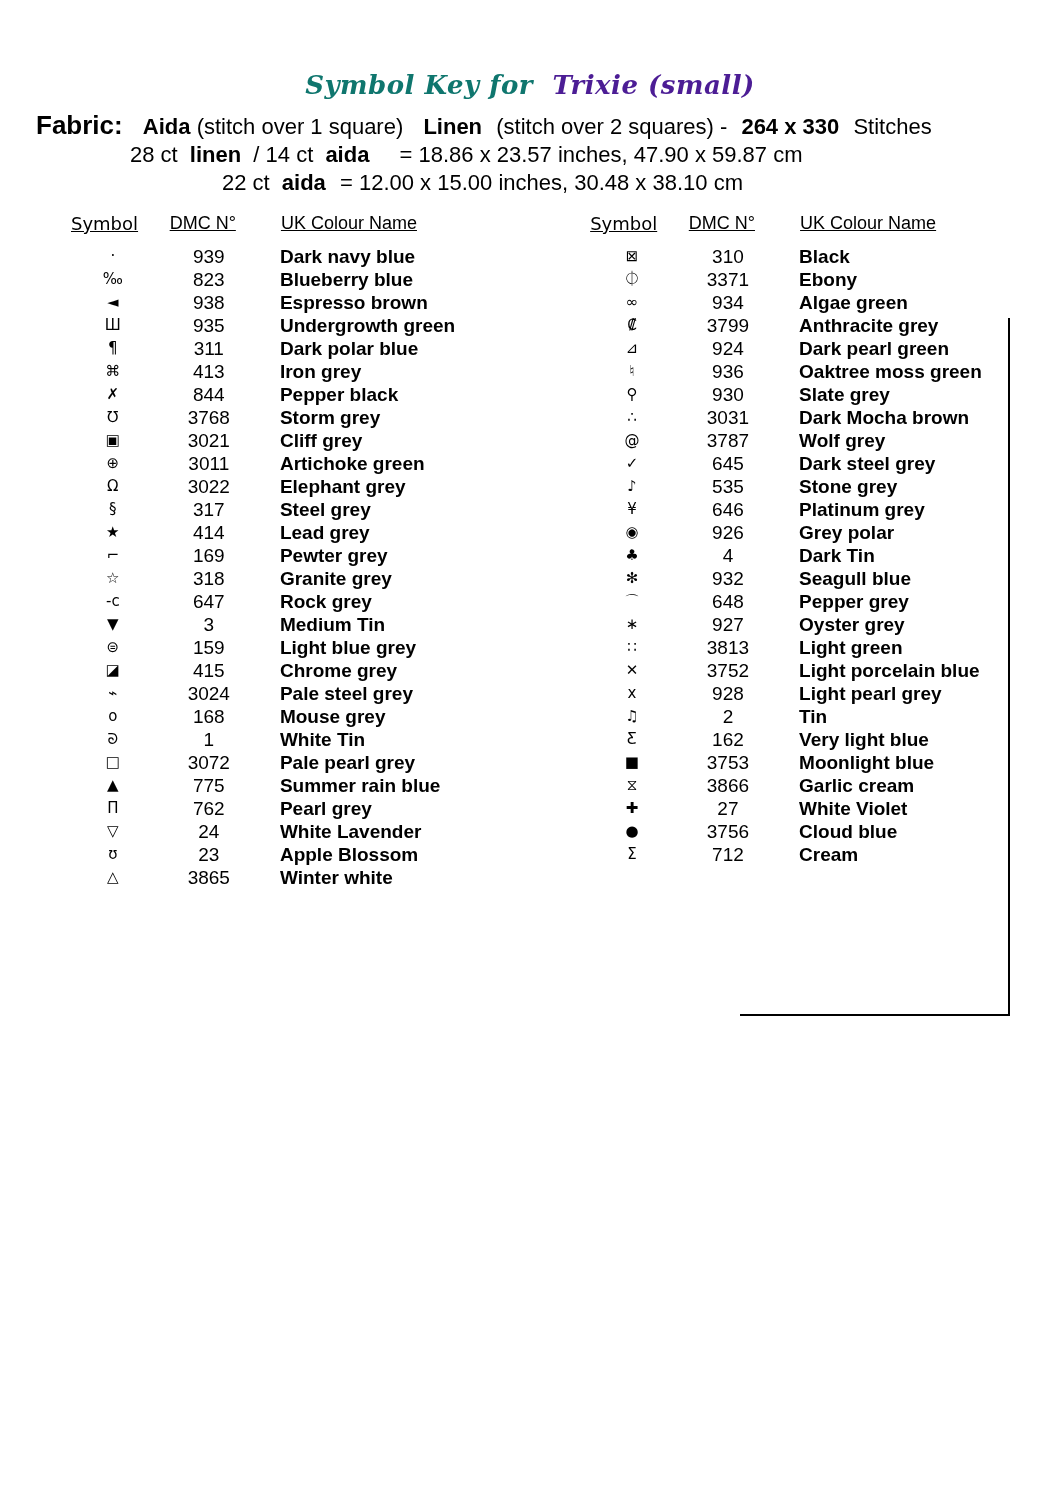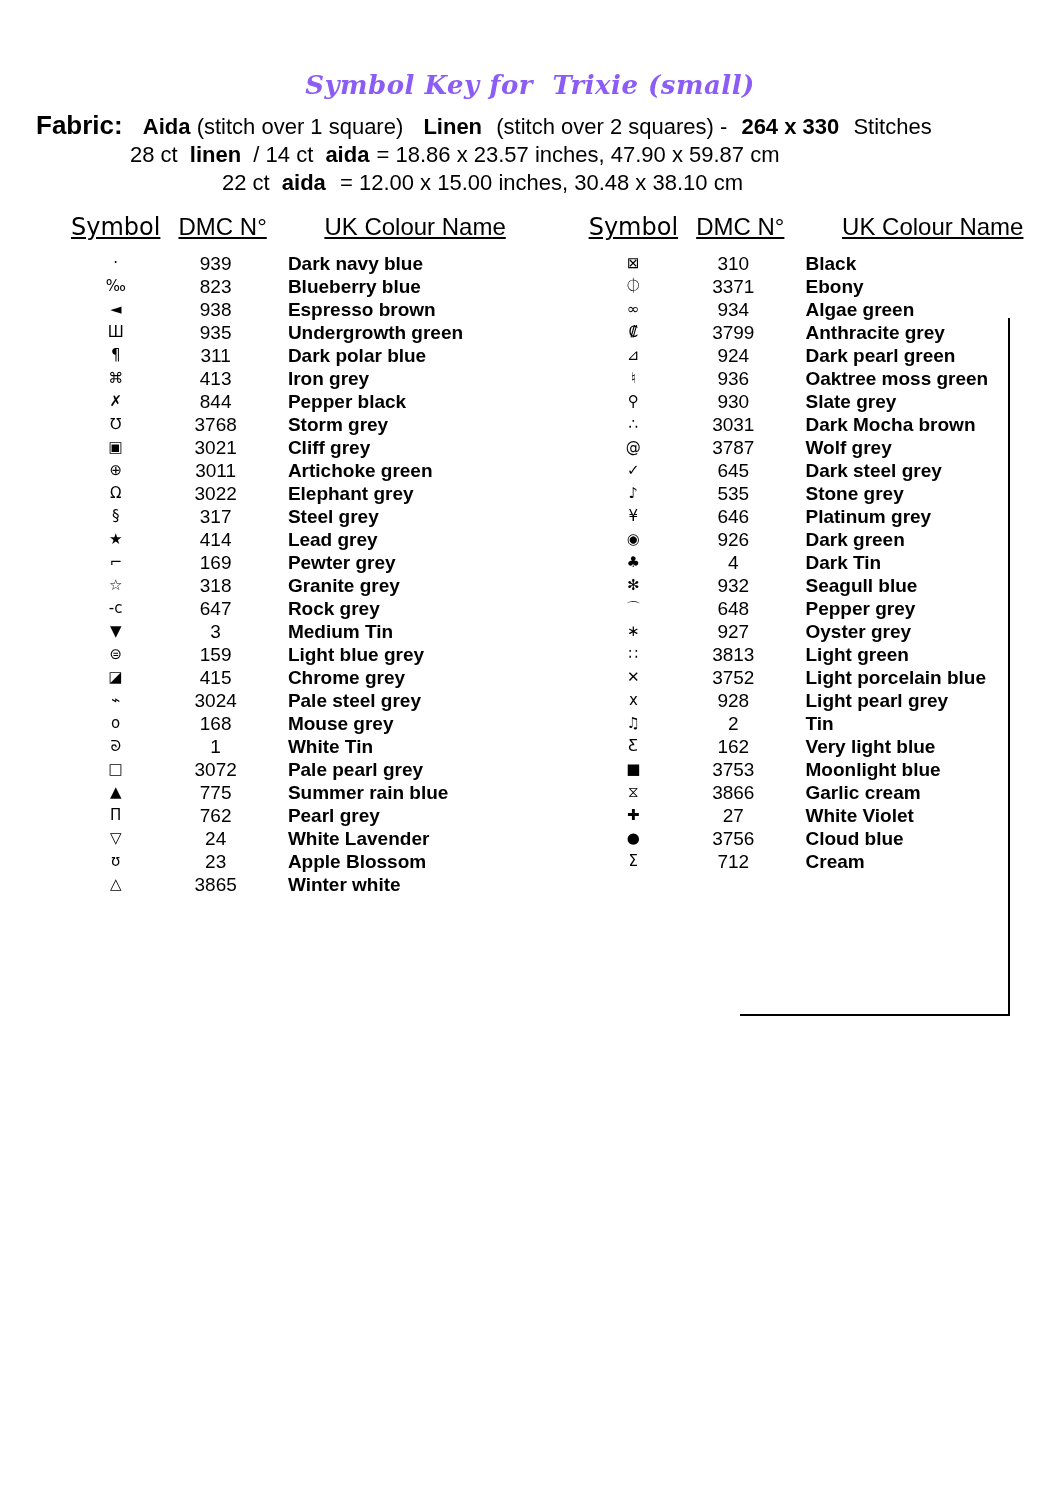--- a/index.html
+++ b/index.html
@@ -25,22 +25,22 @@
   
   .title-row {
     text-align: center;
     margin-top: 70px;
     font-family: "DejaVu Serif", serif;
     font-style: italic;
     font-weight: bold;
     font-size: 26px;
     letter-spacing: 0.5px;
   }
-  .title-black { color: #8b5cf6; }
-  .title-red { color: #8b5cf6; margin-left: 10px; }
+  .title-black { color: #0f766e; }
+  .title-red { color: #4c1d95; margin-left: 10px; }
 
   
   .specs {
     margin-top: 12px;
     font-size: 22px;
     line-height: 26px;
   }
   .spec-line {
     white-space: nowrap;
   }
@@ -61,23 +61,23 @@
     position: relative;
     margin-top: 16px;
     padding-left: 70px;
   }
   table.key {
     border-collapse: collapse;
     font-size: 19px;
   }
   table.key th {
     font-weight: normal;
-    font-size: 24px;
+    font-size: 18px;
     text-decoration: underline;
-    text-align: center;
+    text-align: left;
     padding-bottom: 12px;
     white-space: nowrap;
   }
   table.key td {
     padding: 0;
     height: 23px;
     vertical-align: top;
     white-space: nowrap;
   }
   .col-sym {
@@ -147,21 +147,21 @@
       <span style="margin-left:8px">Stitches</span>
     </div>
 
 
     <div class="spec-line l3">
       <span>28 ct</span>
       <span class="b" style="margin-left:6px">linen</span>
       <span style="margin-left:6px">/</span>
       <span style="">14 ct</span>
       <span class="b" style="margin-left:6px">aida</span>
-      <span style="margin-left:1px">= 18.86 x 23.57 inches, 47.90 x 59.87 cm</span>
+      <span style="margin-left:24px">= 18.86 x 23.57 inches, 47.90 x 59.87 cm</span>
     </div>
 
 
     <div class="spec-line l5">
       <span>22 ct</span>
       <span class="b" style="margin-left:6px">aida</span>
       <span style="margin-left:8px">= 12.00 x 15.00 inches, 30.48 x 38.10 cm</span>
     </div>
   </div>
 
@@ -287,21 +287,21 @@
             <td class="col-dmc">646</td>
             <td class="col-name">Platinum grey</td>
           </tr>
           <tr>
             <td class="col-sym"><span class="sym">★</span></td>
             <td class="col-dmc">414</td>
             <td class="col-name">Lead grey</td>
             <td class="gap"></td>
             <td class="col-sym"><span class="sym">◉</span></td>
             <td class="col-dmc">926</td>
-            <td class="col-name">Dark green</td>
+            <td class="col-name">Grey polar</td>
           </tr>
           <tr>
             <td class="col-sym"><span class="sym">⌐</span></td>
             <td class="col-dmc">169</td>
             <td class="col-name">Pewter grey</td>
             <td class="gap"></td>
             <td class="col-sym"><span class="sym">♣</span></td>
             <td class="col-dmc">4</td>
             <td class="col-name">Dark Tin</td>
           </tr>

